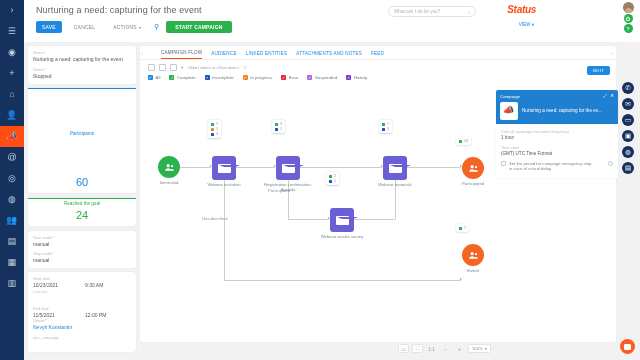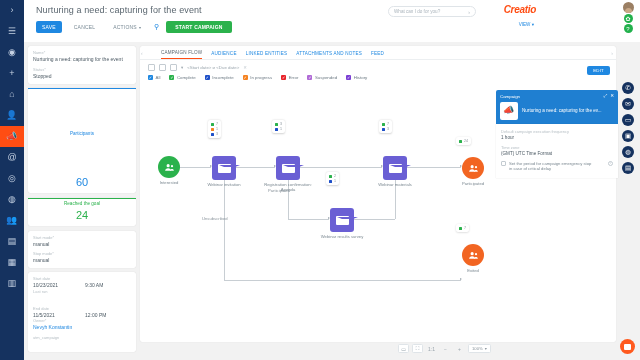--- a/index.html
+++ b/index.html
@@ -239,21 +239,21 @@
         <span class="caret">▾</span>
       </div>
       <div class="pin-ico">⚲</div>
       <div class="btn btn-start">START CAMPAIGN</div>
     </div>
     <div class="search-box">
       <span>What can I do for you?</span>
       <span class="go">›</span>
     </div>
     <div class="brand">
-      <span>Creatio</span>
+      <span>Status</span>
     </div>
     <div class="view-menu">
       <span>VIEW</span>
       <span>▾</span>
     </div>
   </div>
 
   <div class="trbar">
     <div class="avatar"></div>
     <div class="circ-ico">✿</div>

